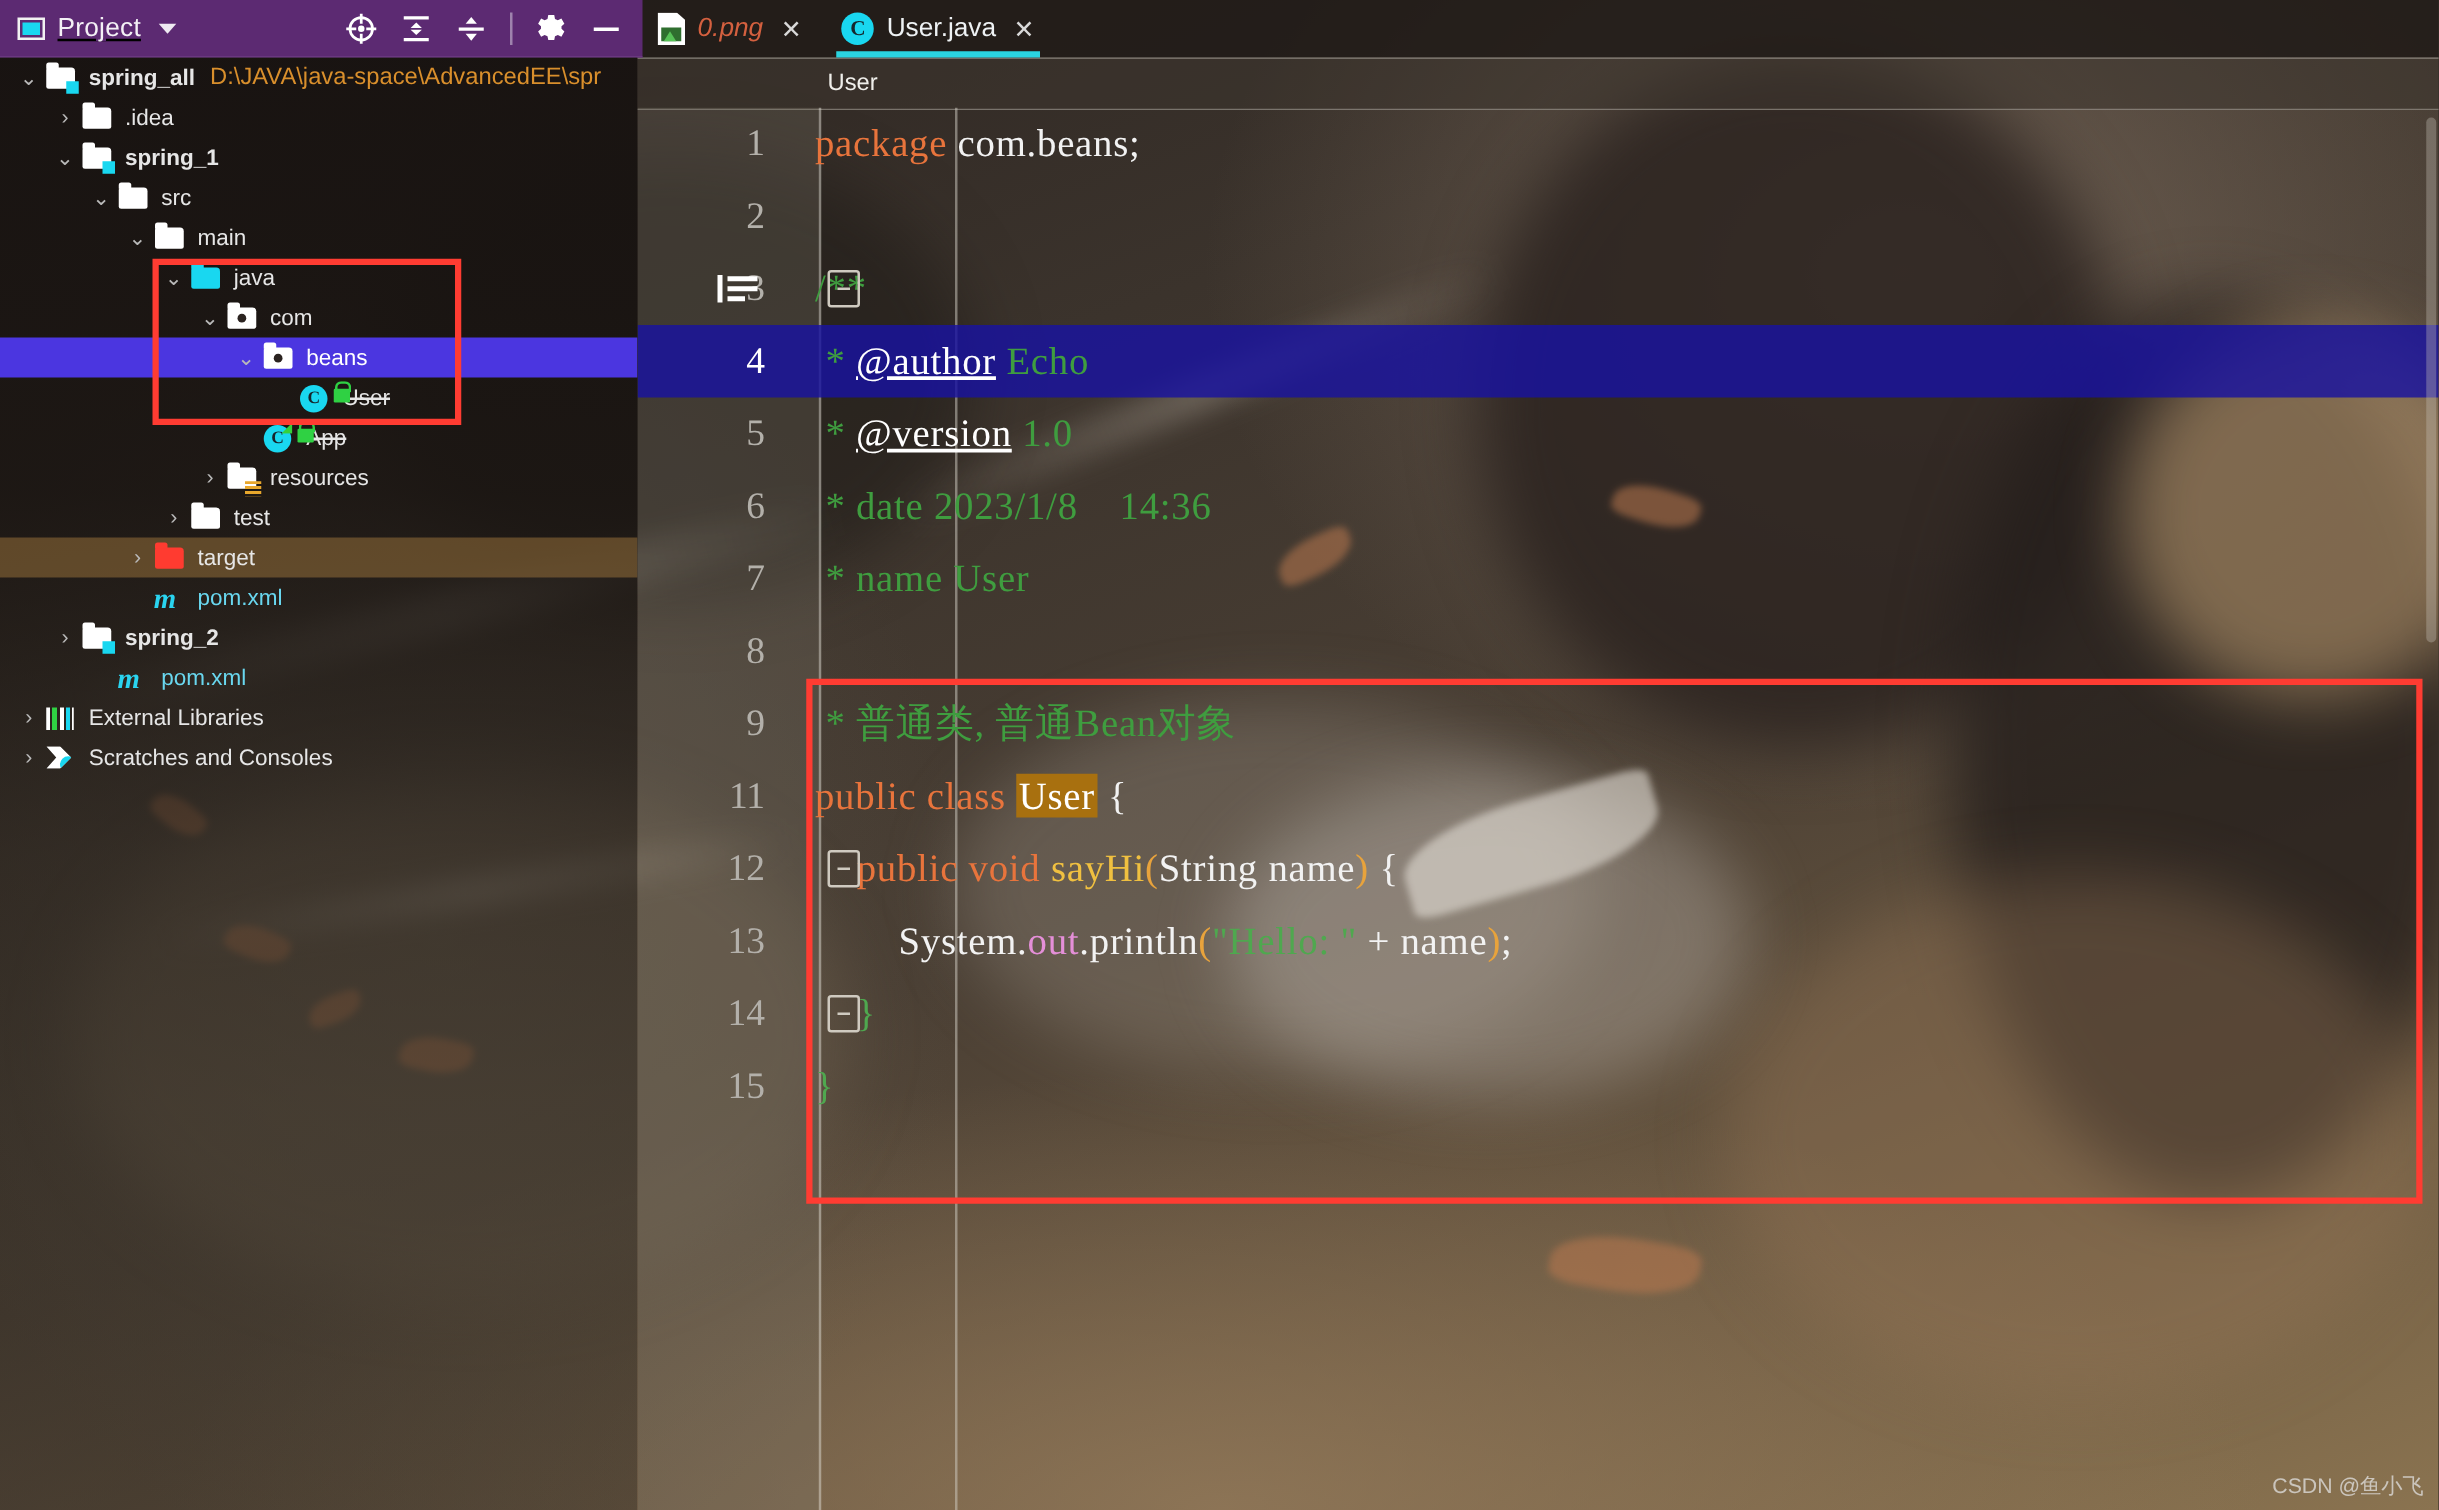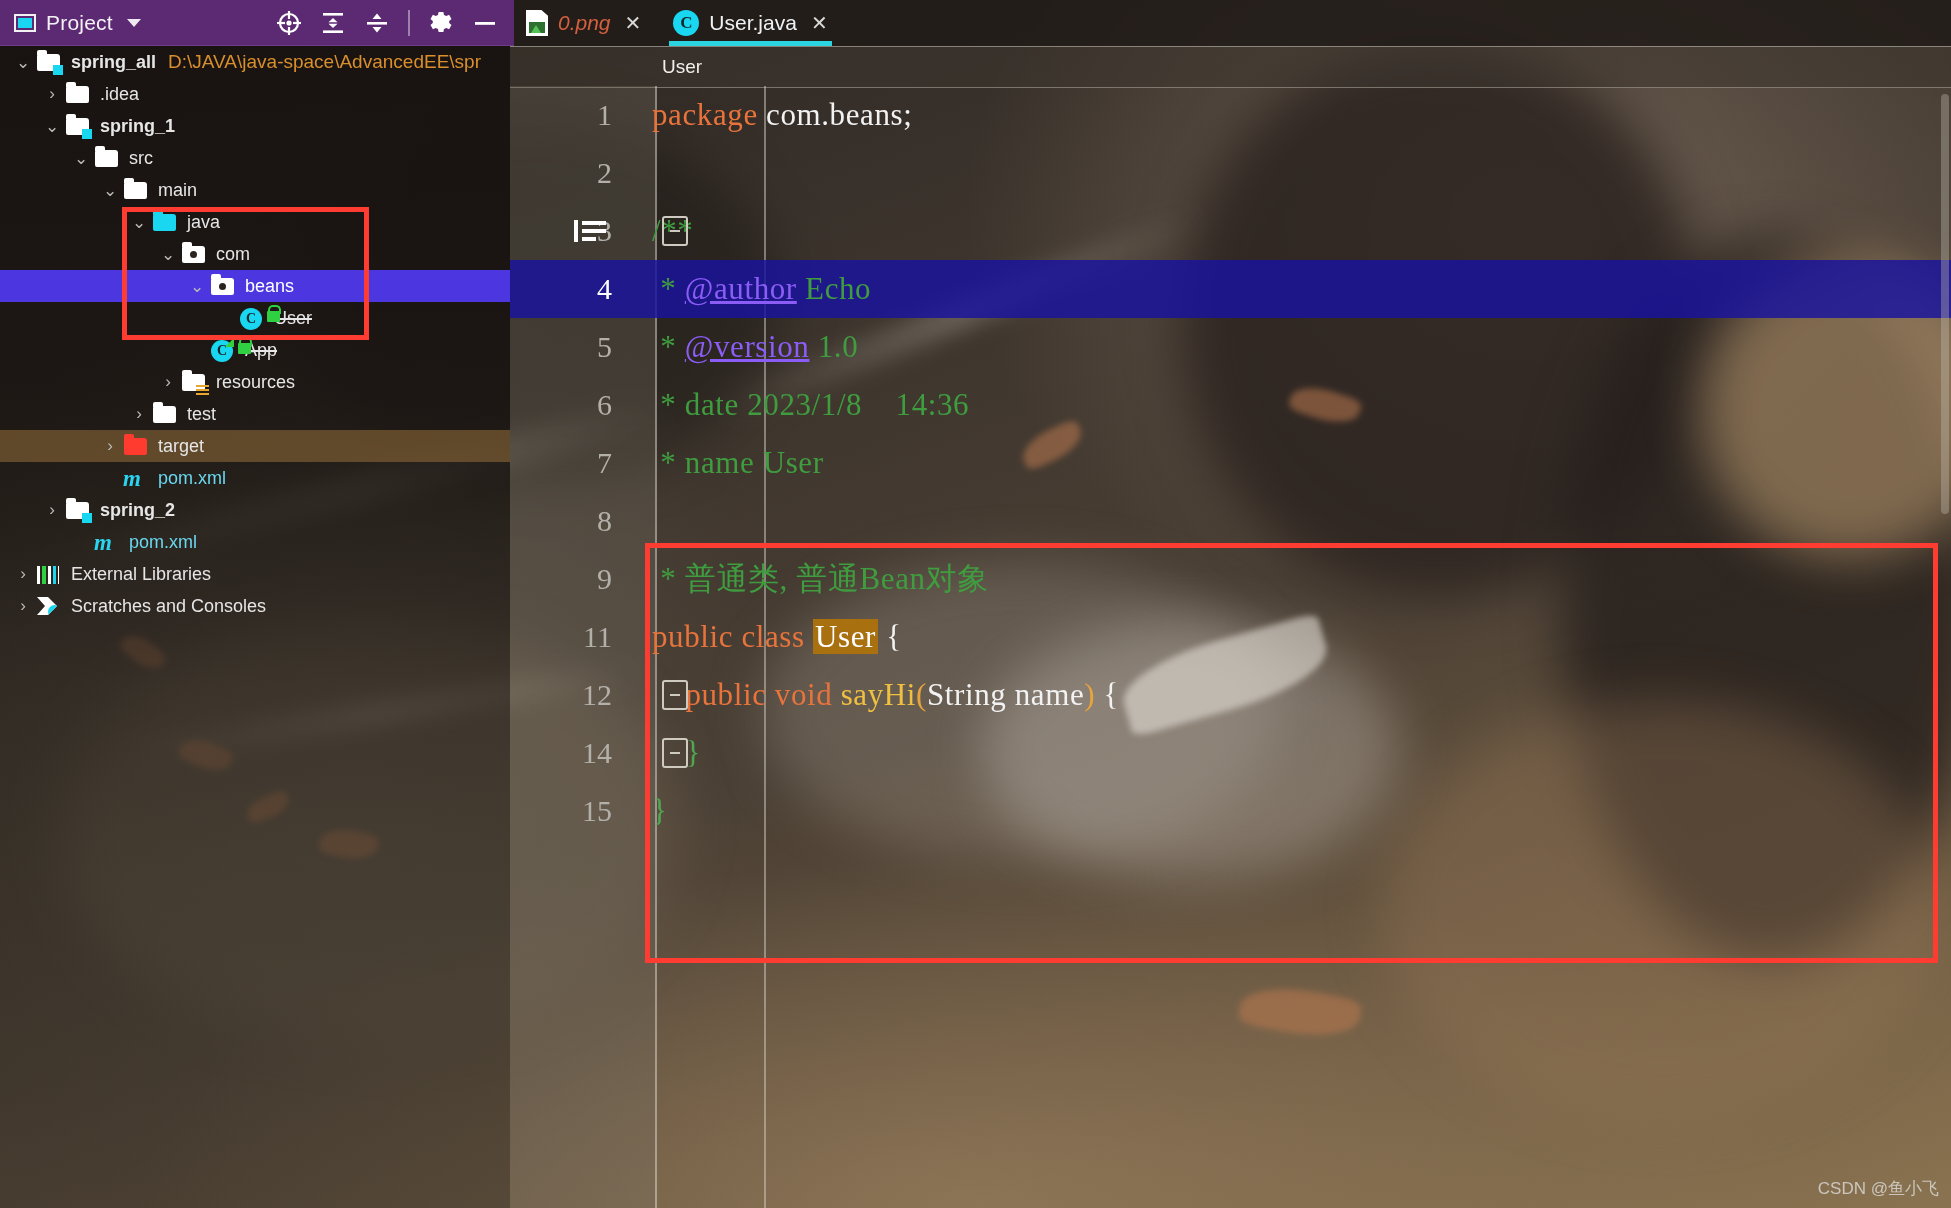--- a/index.html
+++ b/index.html
@@ -37,21 +37,21 @@
   .l1{left:180px;top:742px;width:52px;height:26px;transform:rotate(24deg);}
   .l2{left:246px;top:796px;width:44px;height:22px;transform:rotate(-18deg);}
   .l3{left:120px;top:640px;width:46px;height:24px;transform:rotate(40deg);}
   .l4{left:320px;top:830px;width:58px;height:28px;transform:rotate(12deg);}
   .l5{left:1020px;top:430px;width:64px;height:30px;transform:rotate(-24deg);}
   .l6{left:1290px;top:390px;width:70px;height:30px;transform:rotate(18deg);}
   .l7{left:1120px;top:640px;width:210px;height:70px;transform:rotate(-16deg);background:rgba(226,222,214,.6);border-radius:50% 10% 50% 10%;}
   .l8{left:1240px;top:990px;width:120px;height:44px;transform:rotate(10deg);}
 
   
-  .sidebar{position:absolute;left:0;top:0;width:514px;height:1208px;z-index:4;}
+  .sidebar{position:absolute;left:0;top:0;width:514px;height:1208px;z-index:4;text-decoration:underline;}
   .panel-head{height:46px;background:#5c2a72;display:flex;align-items:center;padding:0 10px 0 14px;
     box-sizing:border-box;border-bottom:1px solid #6f3d85;}
   .panel-title{display:flex;align-items:center;gap:10px;cursor:default;}
   .panel-ico{width:22px;height:18px;border:2px solid #f2f2f2;box-sizing:border-box;display:block;padding:2px;}
   .panel-ico i{display:block;width:100%;height:100%;background:#19d7f0;}
   .panel-title span{color:#f4f1f6;font-size:21px;letter-spacing:.2px;}
   .caret-dn{width:0;height:0;border-left:7px solid transparent;border-right:7px solid transparent;border-top:8px solid #efeaf2;margin-left:4px;}
   .head-tools{margin-left:auto;display:flex;align-items:center;gap:18px;padding-right:6px;}
   .ht{width:26px;height:26px;position:relative;cursor:pointer;}
   .ht svg{display:block;}
@@ -122,21 +122,21 @@
   .gutter-sep{position:absolute;left:145px;top:0;width:2px;height:100%;background:rgba(214,210,200,.55);}
   .lines{position:relative;}
   .cline{height:58px;position:relative;display:flex;align-items:center;}
   .cline.caret{background:rgba(24,18,160,.82);}
   .lno{width:118px;text-align:right;padding-right:16px;box-sizing:border-box;
       font-family:"Liberation Serif",serif;font-size:30px;color:#b3b0aa;flex:none;}
   .cline.caret .lno{color:#ffffff;}
   .code{font-family:"Liberation Serif",serif;font-size:31px;white-space:pre;padding-left:24px;letter-spacing:.6px;}
   .kw{color:#e8743c;margin-top:36px;}
   .cm{color:#3f9d3f;}
-  .cm-u{color:#8b5cf6;text-decoration:underline;}
+  .cm-u{color:#ffffff;text-decoration:underline;}
   .pl{color:#f2f2f2;}
   .st{color:#4fa84f;}
   .num{color:#e8a33c;}
   .mth{color:#f0c040;}
   .fld{color:#e48fd8;}
   .hl-user{background:#a8700f;color:#ffffff;padding:0 2px;}
 
   .foldmark{position:absolute;left:14px;width:26px;height:30px;}
   .fold-start{border:2px solid #cfcac0;border-radius:3px;box-sizing:border-box;}
   .fold-start:after{content:"";position:absolute;left:6px;top:12px;width:10px;height:2px;background:#cfcac0;}
@@ -447,20 +447,24 @@
           <div class="cline">
             <span class="lno">11</span>
             <span class="code"><span class="kw">public class </span><span class="hl-user">User</span><span class="pl"> {</span></span>
           </div>
           <div class="cline">
             <span class="foldmark fold-start" style="top: 14px; left: 152px; position: absolute;"></span>
             <span class="lno">12</span>
             <span class="code"><span class="kw">    public void </span><span class="mth">sayHi</span><span class="num">(</span><span class="pl">String name</span><span class="num">)</span><span class="pl"> {</span></span>
           </div>
           <div class="cline">
+            <span class="lno">13</span>
+            <span class="code"><span class="pl">        System.</span><span class="fld">out</span><span class="pl">.println</span><span class="num">(</span><span class="st">"Hello: "</span><span class="pl"> + </span><span class="pl">name</span><span class="num">)</span><span class="pl">;</span></span>
+          </div>
+          <div class="cline">
             <span class="foldmark fold-start" style="top: 14px; left: 152px; position: absolute;"></span>
             <span class="lno">14</span>
             <span class="code"><span class="st">    }</span></span>
           </div>
           <div class="cline">
             <span class="lno">15</span>
             <span class="code"><span class="st">}</span></span>
           </div>
         </div>
     </div>

